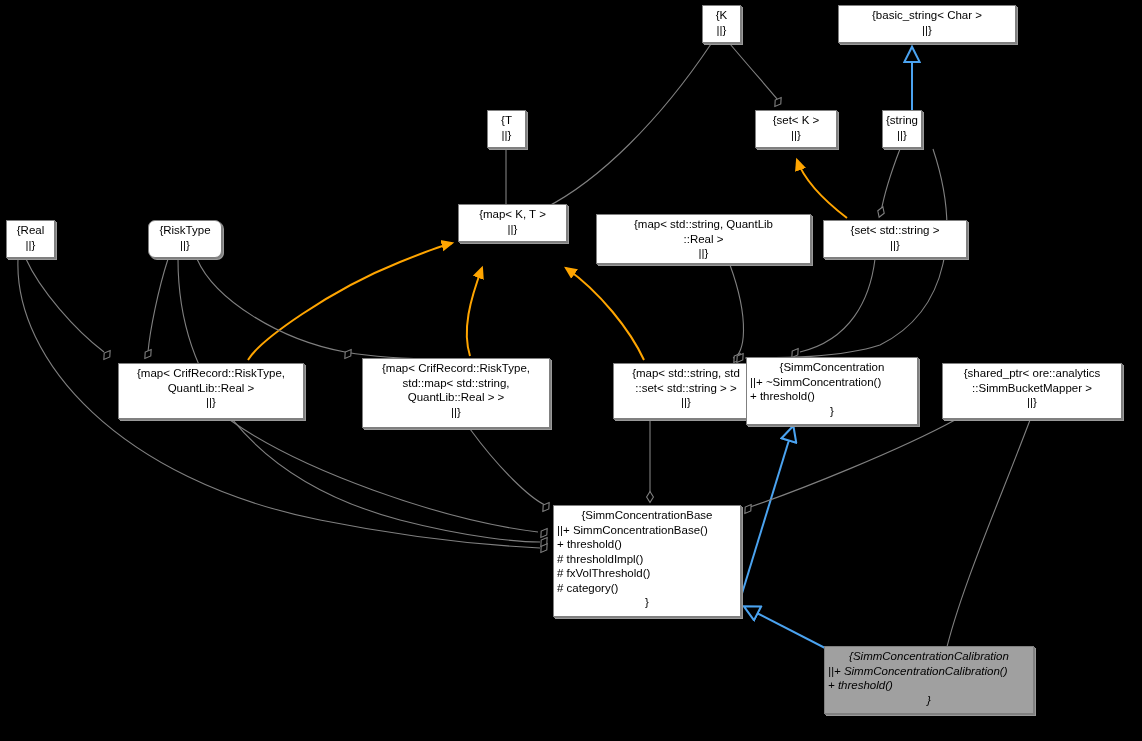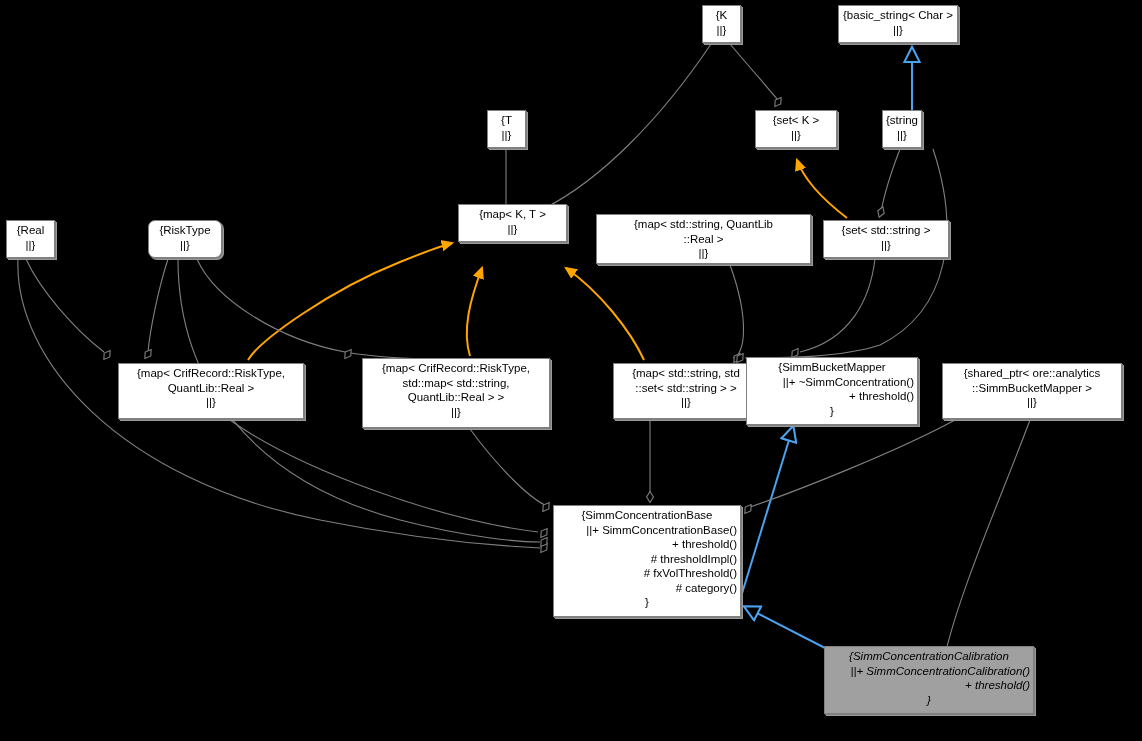--- a/index.html
+++ b/index.html
@@ -40,21 +40,21 @@
   .node.filled {
     background: #a0a0a0;
   }
   .node .lines {
     display: block;
   }
   .node .ln {
     display: block;
   }
   .node .ln.left {
-    text-align: right;
+    text-align: left;
   }
   .node .ln.brace {
     text-align: center;
   }
 </style>
 </head>
 <body>
 
 <div id="canvas">
 
@@ -109,31 +109,31 @@
         <path d="M 881 206.5 L 884.41 212 L 881 217.5 L 877.59 212 Z" fill="#000000" stroke="#808080" stroke-width="1.1" transform="rotate(20 881 212)"></path>
         <path d="M 740 352.5 L 743.41 358 L 740 363.5 L 736.59 358 Z" fill="#000000" stroke="#808080" stroke-width="1.1" transform="rotate(35 740 358)"></path>
         <path d="M 795 347.5 L 798.41 353 L 795 358.5 L 791.59 353 Z" fill="#000000" stroke="#808080" stroke-width="1.1" transform="rotate(35 795 353)"></path>
         <path d="M 748 503.5 L 751.41 509 L 748 514.5 L 744.59 509 Z" fill="#000000" stroke="#808080" stroke-width="1.1" transform="rotate(35 748 509)"></path>
         <path d="M 944 652.5 L 947.41 658 L 944 663.5 L 940.59 658 Z" fill="#000000" stroke="#808080" stroke-width="1.1" transform="rotate(10 944 658)"></path>
       </g>
   </svg>
 
   <div id="node-layer">
       <div class="node" style="left: 702px; top: 5px; width: 39px; min-height: 38px;"><span class="lines"><span class="ln brace">{K</span><span class="ln brace">||}</span></span></div>
-      <div class="node" style="left: 838px; top: 5px; width: 120px; min-height: 38px;"><span class="lines"><span class="ln brace">{basic_string&lt; Char &gt;</span><span class="ln brace">||}</span></span></div>
+      <div class="node" style="left: 838px; top: 5px; width: 178px; min-height: 38px;"><span class="lines"><span class="ln brace">{basic_string&lt; Char &gt;</span><span class="ln brace">||}</span></span></div>
       <div class="node" style="left: 487px; top: 110px; width: 39px; min-height: 38px;"><span class="lines"><span class="ln brace">{T</span><span class="ln brace">||}</span></span></div>
       <div class="node" style="left: 755px; top: 110px; width: 82px; min-height: 38px;"><span class="lines"><span class="ln brace">{set&lt; K &gt;</span><span class="ln brace">||}</span></span></div>
       <div class="node" style="left: 882px; top: 110px; width: 40px; min-height: 38px;"><span class="lines"><span class="ln brace">{string</span><span class="ln brace">||}</span></span></div>
       <div class="node" style="left: 6px; top: 220px; width: 49px; min-height: 38px;"><span class="lines"><span class="ln brace">{Real</span><span class="ln brace">||}</span></span></div>
       <div class="node" style="left: 148px; top: 220px; width: 74px; min-height: 38px; border-radius: 7px;"><span class="lines"><span class="ln brace">{RiskType</span><span class="ln brace">||}</span></span></div>
       <div class="node" style="left: 458px; top: 204px; width: 109px; min-height: 38px;"><span class="lines"><span class="ln brace">{map&lt; K, T &gt;</span><span class="ln brace">||}</span></span></div>
       <div class="node" style="left: 596px; top: 214px; width: 215px; min-height: 50px;"><span class="lines"><span class="ln brace">{map&lt; std::string, QuantLib</span><span class="ln brace">::Real &gt;</span><span class="ln brace">||}</span></span></div>
-      <div class="node" style="left: 823px; top: 220px; width: 126px; min-height: 38px;"><span class="lines"><span class="ln brace">{set&lt; std::string &gt;</span><span class="ln brace">||}</span></span></div>
+      <div class="node" style="left: 823px; top: 220px; width: 144px; min-height: 38px;"><span class="lines"><span class="ln brace">{set&lt; std::string &gt;</span><span class="ln brace">||}</span></span></div>
       <div class="node" style="left: 118px; top: 363px; width: 186px; min-height: 56px;"><span class="lines"><span class="ln brace">{map&lt; CrifRecord::RiskType,</span><span class="ln brace">QuantLib::Real &gt;</span><span class="ln brace">||}</span></span></div>
       <div class="node" style="left: 362px; top: 358px; width: 188px; min-height: 70px;"><span class="lines"><span class="ln brace">{map&lt; CrifRecord::RiskType,</span><span class="ln brace">std::map&lt; std::string,</span><span class="ln brace">QuantLib::Real &gt; &gt;</span><span class="ln brace">||}</span></span></div>
       <div class="node" style="left: 576px; top: 363px; width: 146px; min-height: 56px; margin-left: 37px;"><span class="lines"><span class="ln brace">{map&lt; std::string, std</span><span class="ln brace">::set&lt; std::string &gt; &gt;</span><span class="ln brace">||}</span></span></div>
-      <div class="node" style="left: 746px; top: 357px; width: 172px; min-height: 68px;"><span class="lines"><span class="ln brace">{SimmBucketMapper</span><span class="ln left">||+ ~SimmConcentration()</span><span class="ln left">+ threshold()</span><span class="ln brace">}</span></span></div>
+      <div class="node" style="left: 746px; top: 357px; width: 172px; min-height: 68px;"><span class="lines"><span class="ln brace">{SimmConcentration</span><span class="ln left">||+ ~SimmConcentration()</span><span class="ln left">+ threshold()</span><span class="ln brace">}</span></span></div>
       <div class="node" style="left: 942px; top: 363px; width: 180px; min-height: 56px;"><span class="lines"><span class="ln brace">{shared_ptr&lt; ore::analytics</span><span class="ln brace">::SimmBucketMapper &gt;</span><span class="ln brace">||}</span></span></div>
       <div class="node" style="left: 553px; top: 505px; width: 188px; min-height: 112px;"><span class="lines"><span class="ln brace">{SimmConcentrationBase</span><span class="ln left">||+ SimmConcentrationBase()</span><span class="ln left">+ threshold()</span><span class="ln left"># thresholdImpl()</span><span class="ln left"># fxVolThreshold()</span><span class="ln left"># category()</span><span class="ln brace">}</span></span></div>
       <div class="node filled" style="left: 824px; top: 646px; width: 210px; min-height: 68px; font-style: italic;"><span class="lines"><span class="ln brace">{SimmConcentrationCalibration</span><span class="ln left">||+ SimmConcentrationCalibration()</span><span class="ln left">+ threshold()</span><span class="ln brace">}</span></span></div>
     </div>
 
 </div>
 
 </body></html>

